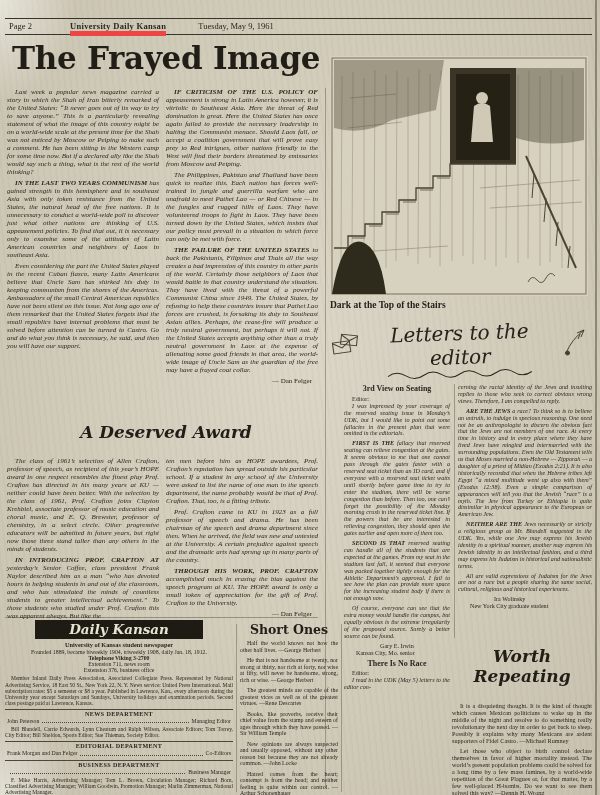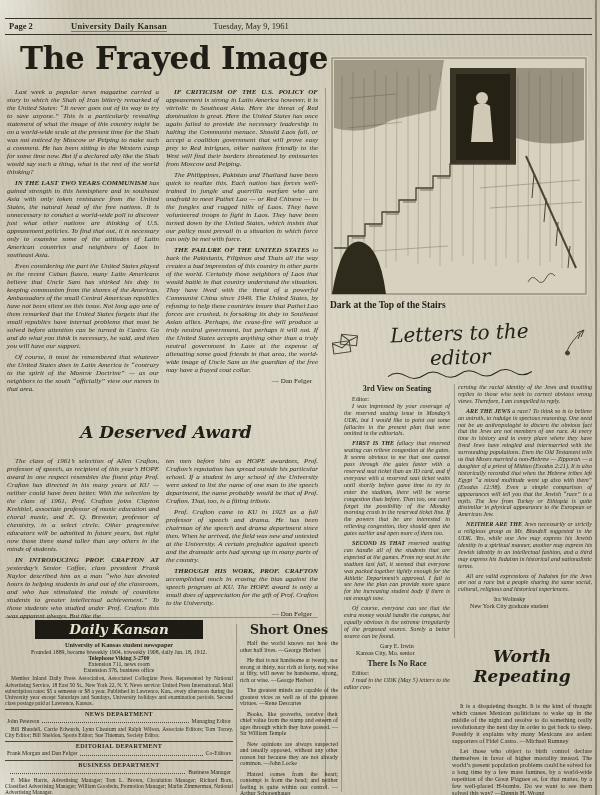--- a/index.html
+++ b/index.html
@@ -11,26 +11,26 @@
       radial-gradient(ellipse at 0% 0%, rgba(255,255,250,.55), rgba(255,255,250,0) 9%),
       radial-gradient(ellipse at 0% 100%, rgba(255,255,250,.5), rgba(255,255,250,0) 8%),
       radial-gradient(ellipse at 50% 45%, rgba(255,255,248,.10), rgba(80,70,45,.12)),
       repeating-linear-gradient(84deg, rgba(110,100,80,.045) 0 2px, rgba(0,0,0,0) 2px 6px);}
   .edge-line{position:absolute;right:3px;top:0;bottom:0;width:2px;background:rgba(45,40,28,.4);}
 
   
   .topbar{position:absolute;left:5px;right:8px;top:18px;height:17px;
           border-top:1px solid #38342a;border-bottom:1px solid #38342a;
           font-size:8.5px;line-height:15px;padding:0 4px;white-space:nowrap;}
-  .topbar .pg{font-weight:bold;}
-  .topbar .pn{font-weight:bold;margin-left:36px;letter-spacing:.3px;border-bottom:1px solid #ef4444;}
-  .topbar .dt{margin-left:44px;}
-
-  
-  .h-frayed{position:absolute;left:20px;top:40px;font-family:"DejaVu Serif",serif;
+  .topbar .pg{font-weight:normal;}
+  .topbar .pn{font-weight:bold;margin-left:36px;letter-spacing:.3px;border-bottom:5px solid #ef4444;}
+  .topbar .dt{margin-left:30px;}
+
+  
+  .h-frayed{position:absolute;left:12px;top:40px;font-family:"DejaVu Serif",serif;
             font-size:31px;font-weight:bold;letter-spacing:-.3px;color:#201e16;}
   .h-award{position:absolute;left:40px;top:422px;width:252px;text-align:center;
            font-family:"DejaVu Serif",serif;font-style:italic;font-weight:bold;font-size:17px;color:#201e16;}
   .h-worth{font-family:"DejaVu Serif",serif;font-style:italic;font-weight:bold;font-size:17px;
            text-align:center;margin-bottom:16px;color:#201e16;}
   .h-short{font-family:"DejaVu Serif",serif;font-weight:bold;font-size:12.5px;text-align:center;margin-bottom:3px;color:#201e16;}
 
   
   .col{position:absolute;text-align:justify;}
   .fz1{font-size:7px;line-height:8px;}
@@ -110,21 +110,20 @@
     <span class="pn">University Daily Kansan</span>
     <span class="dt">Tuesday, May 9, 1961</span>
   </div>
 
   <div class="h-frayed">The Frayed Image</div>
 
   <div class="col fz1 frayed-c1">
     <p><b class="lead"></b><span>Last week a popular news magazine carried a story in which the Shah of Iran bitterly remarked of the United States: “It never goes out of its way to try to save anyone.” This is a particularly revealing statement of what the image of this country might be on a world-wide scale at the present time for the Shah was not enticed by Moscow or Peiping to make such a comment. He has been sitting in the Western camp for some time now. But if a declared ally like the Shah would say such a thing, what is the rest of the world thinking?</span></p>
     <p><b class="lead">IN THE LAST TWO YEARS COMMUNISM</b><span> has gained strength in this hemisphere and in southeast Asia with only token resistance from the United States, the natural head of the free nations. It is unnecessary to conduct a world-wide poll to discover just what other nations are thinking of U.S. appeasement policies. To find that out, it is necessary only to examine some of the attitudes of Latin American countries and neighbors of Laos in southeast Asia.</span></p>
     <p><b class="lead"></b><span>Even considering the part the United States played in the recent Cuban fiasco, many Latin Americans believe that Uncle Sam has shirked his duty in keeping communism from the shores of the Americas. Ambassadors of the small Central American republics have not been silent on this issue. Not long ago one of them remarked that the United States forgets that the small republics have internal problems that must be solved before attention can be turned to Castro. Go and do what you think is necessary, he said, and then you will have our support.</span></p>
-    <p><b class="lead"></b><span>Of course, it must be remembered that whatever the United States does in Latin America is “contrary to the spirit of the Monroe Doctrine” — as our neighbors to the south “officially” view our moves in that area.</span></p>
   </div>
 
   <div class="col fz1 frayed-c2">
     <p><b class="lead">IF CRITICISM OF THE U.S. POLICY OF</b><span> appeasement is strong in Latin America however, it is vitriolic in Southeast Asia. Here the threat of Red domination is great. Here the United States has once again failed to provide the necessary leadership in halting the Communist menace. Should Laos fall, or accept a coalition government that will prove easy prey to Red intrigues, other nations friendly to the West will find their borders threatened by emissaries from Moscow and Peiping.</span></p>
     <p><b class="lead"></b><span>The Philippines, Pakistan and Thailand have been quick to realize this. Each nation has forces well-trained in jungle and guerrilla warfare who are unafraid to meet Pathet Lao — or Red Chinese — in the jungles and rugged hills of Laos. They have volunteered troops to fight in Laos. They have been turned down by the United States, which insists that our policy must prevail in a situation in which force can only be met with force.</span></p>
     <p><b class="lead">THE FAILURE OF THE UNITED STATES</b><span> to back the Pakistanis, Filipinos and Thais all the way creates a bad impression of this country in other parts of the world. Certainly those neighbors of Laos that would battle in that country understand the situation. They have lived with the threat of a powerful Communist China since 1949. The United States, by refusing to help these countries insure that Pathet Lao forces are crushed, is forsaking its duty to Southeast Asian allies. Perhaps, the cease-fire will produce a truly neutral government, but perhaps it will not. If the United States accepts anything other than a truly neutral government in Laos at the expense of alienating some good friends in that area, the world-wide image of Uncle Sam as the guardian of the free may have a frayed coat collar.</span></p>
     <div class="byline">— Dan Felger</div>
   </div>
 
   <div class="cartoon">
@@ -209,21 +208,21 @@
   <div class="h-award">A Deserved Award</div>
 
   <div class="col fz1 award-c1">
     <p><b class="lead"></b><span>The class of 1961’s selection of Allen Crafton, professor of speech, as recipient of this year’s HOPE award in one respect resembles the finest play Prof. Crafton has directed in his many years at KU — neither could have been better. With the selection by the class of 1961, Prof. Crafton joins Clayton Krehbiel, associate professor of music education and choral music, and E. Q. Brewster, professor of chemistry, in a select circle. Other progressive educators will be admitted in future years, but right now those three stand taller than any others in the minds of students.</span></p>
     <p><b class="lead">IN INTRODUCING PROF. CRAFTON AT</b><span> yesterday’s Senior Coffee, class president Frank Naylor described him as a man “who has devoted hours to helping students in and out of the classroom, and who has stimulated the minds of countless students to greater intellectual achievement.” To those students who studied under Prof. Crafton this was apparent always. But like the</span></p>
   </div>
 
   <div class="col fz1 award-c2">
     <p style="text-indent:0"><b class="lead"></b><span>ten men before him as HOPE awardees, Prof. Crafton’s reputation has spread outside his particular school. If a student in any school of the University were asked to list the name of one man in the speech department, the name probably would be that of Prof. Crafton. That, too, is a fitting tribute.</span></p>
     <p><b class="lead"></b><span>Prof. Crafton came to KU in 1923 as a full professor of speech and drama. He has been chairman of the speech and drama department since then. When he arrived, the field was new and untested at the University. A certain prejudice against speech and the dramatic arts had sprung up in many parts of the country.</span></p>
-    <p><b class="lead">THROUGH HIS WORK, PROF. CRAFTON</b><span> accomplished much in erasing the bias against the speech program at KU. The HOPE award is only a small does of appreciation for the gift of Prof. Crafton to the University.</span></p>
+    <p><b class="lead">THROUGH HIS WORK, PROF. CRAFTON</b><span> accomplished much in erasing the bias against the speech program at KU. The HOPE award is only a small token of appreciation for the gift of Prof. Crafton to the University.</span></p>
     <div class="byline">— Dan Felger</div>
   </div>
 
   <div class="masthead">
     <div class="banner"><span>Daily Kansan</span></div>
     <div class="mh-sub">University of Kansas student newspaper</div>
     <div class="mh-line">Founded 1889, became biweekly 1904, triweekly 1908, daily Jan. 18, 1912.</div>
     <div class="mh-line b">Telephone Viking 3-2700</div>
     <div class="mh-line">Extension 711, news room</div>
     <div class="mh-line">Extension 376, business office</div>

